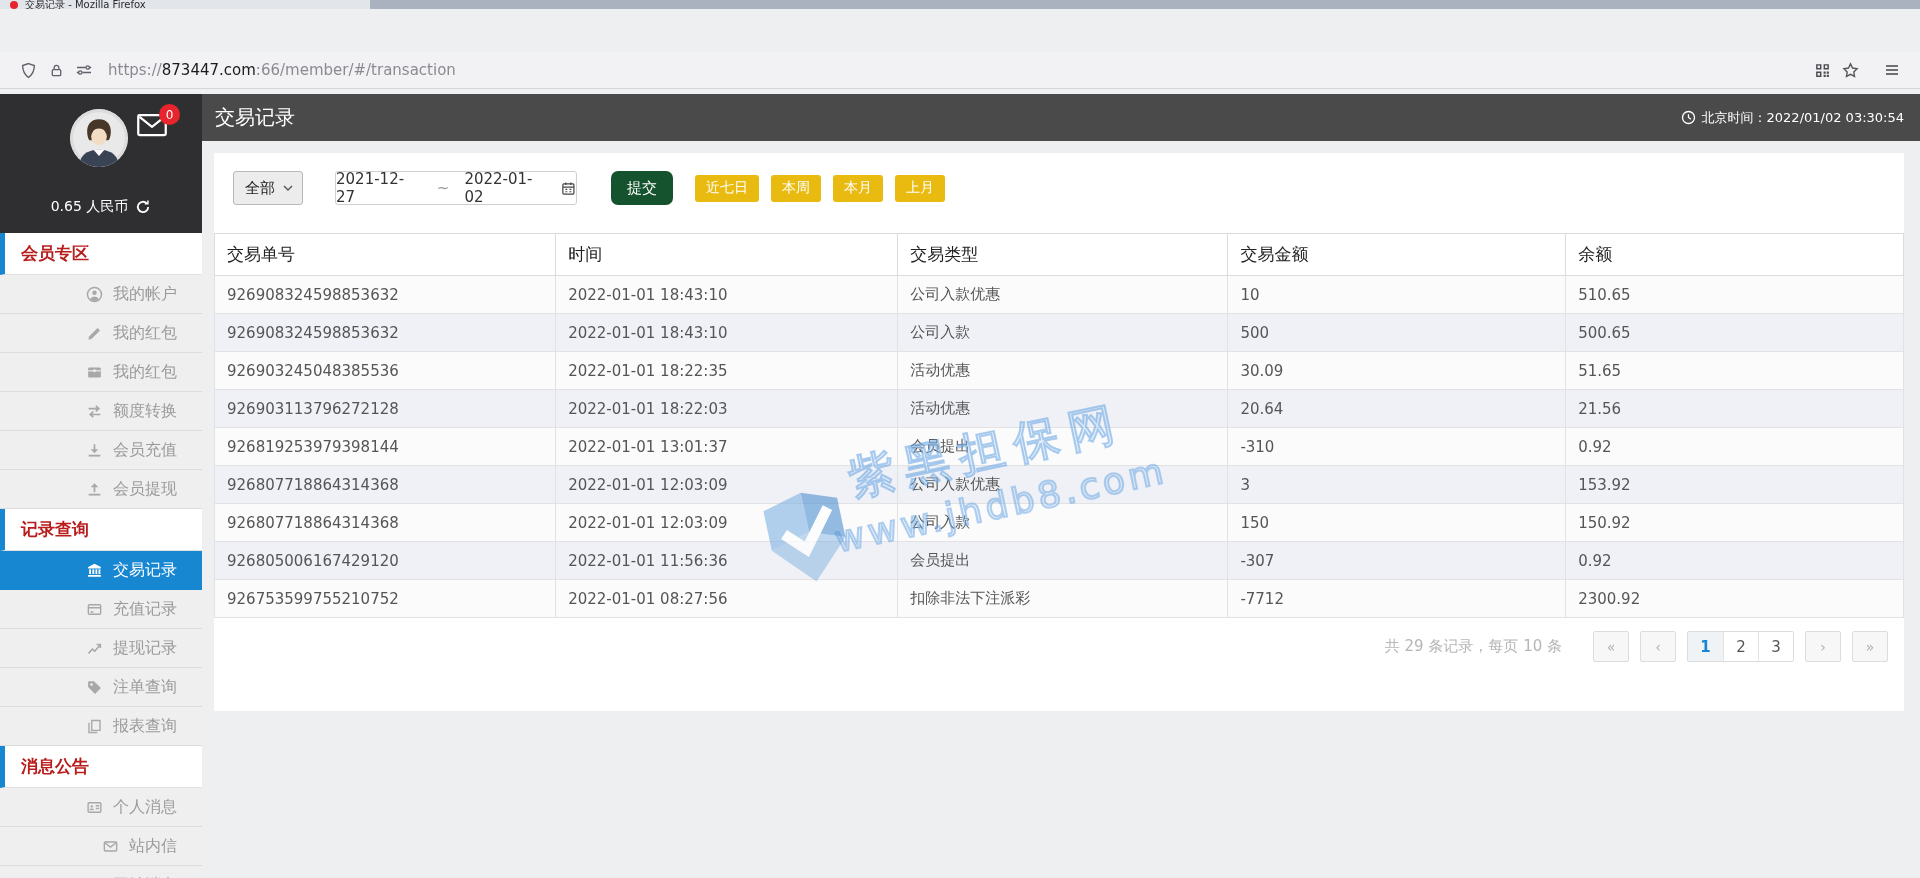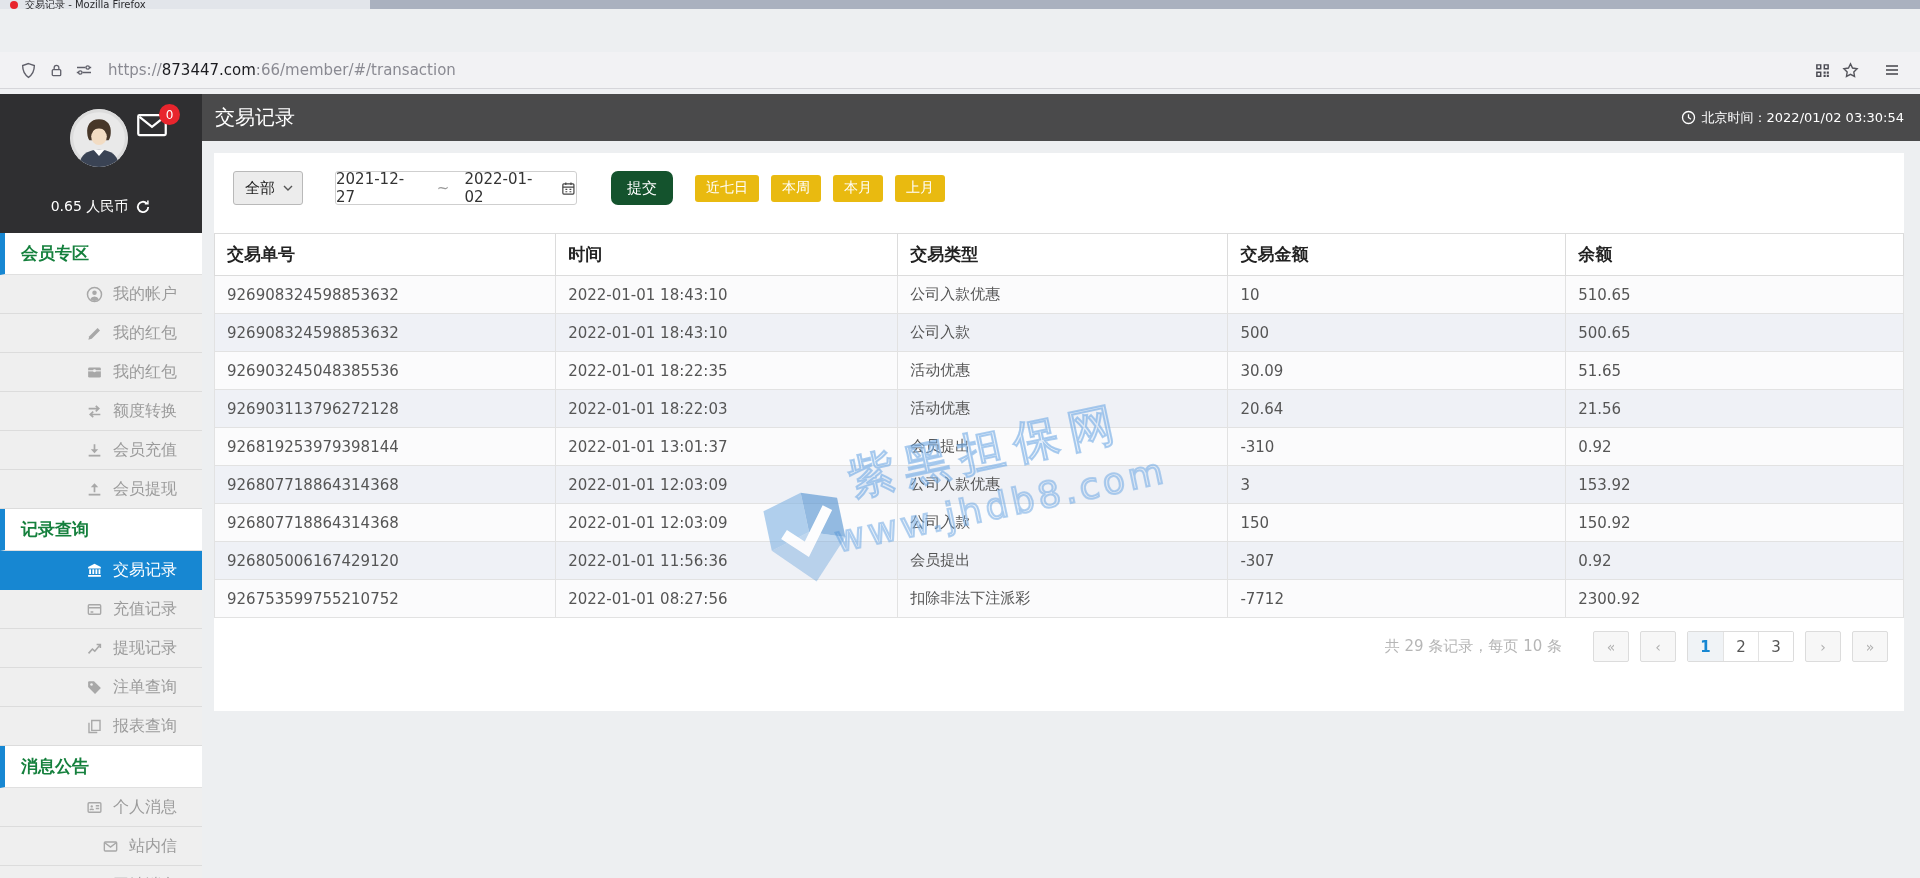--- a/index.html
+++ b/index.html
@@ -32,21 +32,21 @@
     overflow:hidden; background:#d9d9d9; }
   .mail-top { position:absolute; left:137px; top:19px; width:30px; height:24px; cursor:pointer; }
   .badge { position:absolute; left:159px; top:10px; width:21px; height:21px; border-radius:50%;
     background:#e8252d; color:#fff; font-size:12px; display:flex; align-items:center; justify-content:center; }
   .username { position:absolute; top:80px; width:100%; text-align:right; font-size:11px;margin-left:44px; }
   .balance { position:absolute; top:104px; width:100%; display:flex; align-items:center;
     justify-content:center; gap:7px; font-size:14px; }
   .refresh { width:16px; height:16px; cursor:pointer; display:flex; }
   .section-title { height:42px; background:#fff; border-left:5px solid #1787d2;
     border-bottom:1px solid #e0e0e0; display:flex; align-items:center; padding-left:16px;
-    font-size:17px; font-weight:bold; color:#15803d; }
+    font-size:17px; font-weight:bold; color:#b91c1c; }
   .side-item { height:39px; display:flex; align-items:center; justify-content:flex-end;
     padding-right:25px; gap:10px; color:#9b9b9b; font-size:16px;
     border-bottom:1px solid #dcdcdc; background:#efefef; cursor:pointer;font-family:Liberation Mono, monospace; }
   .side-item .icon { width:17px; height:17px; color:#a8a8a8; display:flex; }
   .side-item .icon svg { width:17px; height:17px; }
   .side-item.active { background:#1787d2; color:#fff; border-bottom-color:#1787d2; }
   .side-item.active .icon { color:#fff; }
   
   .main { flex:1; display:flex; flex-direction:column; min-width:0; }
   .topbar { height:47px; background:#4a4a4b; color:#fff; display:flex; align-items:center;
@@ -63,21 +63,21 @@
     display:flex; align-items:center; justify-content:center; gap:15px; font-size:15px; color:#333;
     margin-left:32px; cursor:pointer; }
   .btn-submit { margin-left:34px; width:62px; height:34px; background:#14532d; color:#fff;
     font-size:15px; border:none; border-radius:7px; cursor:pointer;
     font-family:"DejaVu Sans","Liberation Sans",sans-serif; }
   .quick-btn { height:27px; padding:0 11px; background:#e9ba10; color:#fff; font-size:14px;
     border:none; border-radius:3px; margin-left:12px; cursor:pointer;
     font-family:"DejaVu Sans","Liberation Sans",sans-serif; }
   .quick-btn:first-of-type { margin-left:22px; }
   table.tx { width:100%; border-collapse:collapse; margin-top:28px; }
-  .tx th { height:42px; text-align:left; padding:0 0 0 12px; font-size:17px; font-weight:700;
+  .tx th { height:42px; text-align:left; padding:0 0 0 12px; font-size:17px; font-weight:400;
     color:#222; border:1px solid #dcdcdc; background:#fff; }
   .tx td { height:38px; padding:0 0 0 12px; font-size:15px; color:#555; border:1px solid #e2e2e2; }
   .tx tbody tr:nth-child(odd) td { background:#fbfbfc; }
   .tx tbody tr:nth-child(even) td { background:#eff1f6; }
   .pagibar { display:flex; align-items:center; justify-content:flex-end; padding:13px 16px 0 0; }
   .pagi-summary { color:#b6b6b6; font-size:15px; margin-right:20px; }
   .pagi-btn { min-width:36px; height:31px; border:1px solid #dcdcdc; background:#f7f7f7;
     color:#b0b0b0; font-size:14px; display:flex; align-items:center; justify-content:center;
     border-radius:2px; margin-left:11px; cursor:pointer; }
   .pagi-pages { display:flex; margin-left:11px; border:1px solid #dcdcdc; border-radius:2px;

